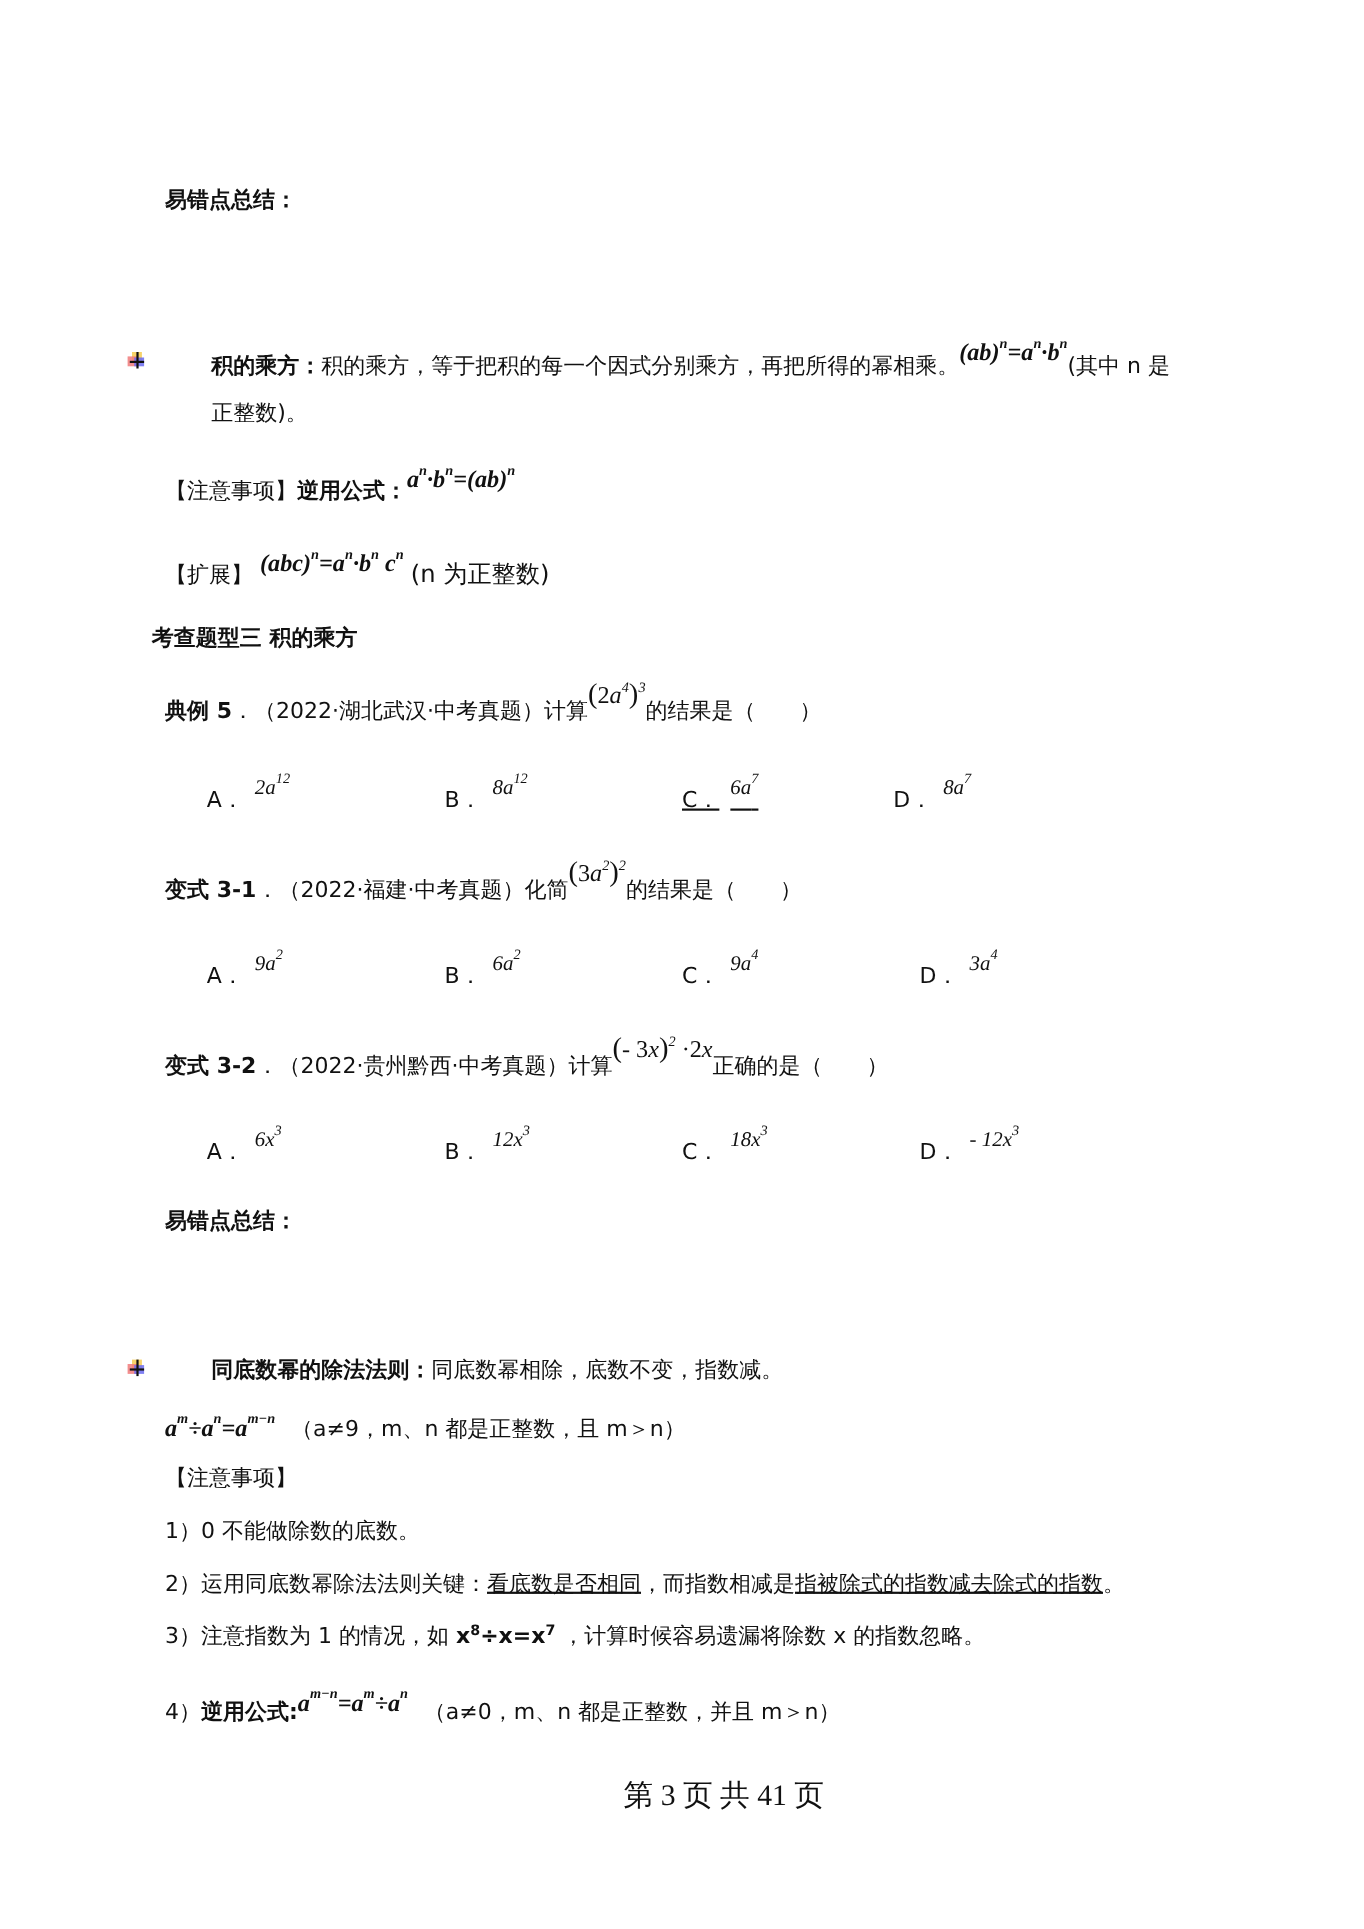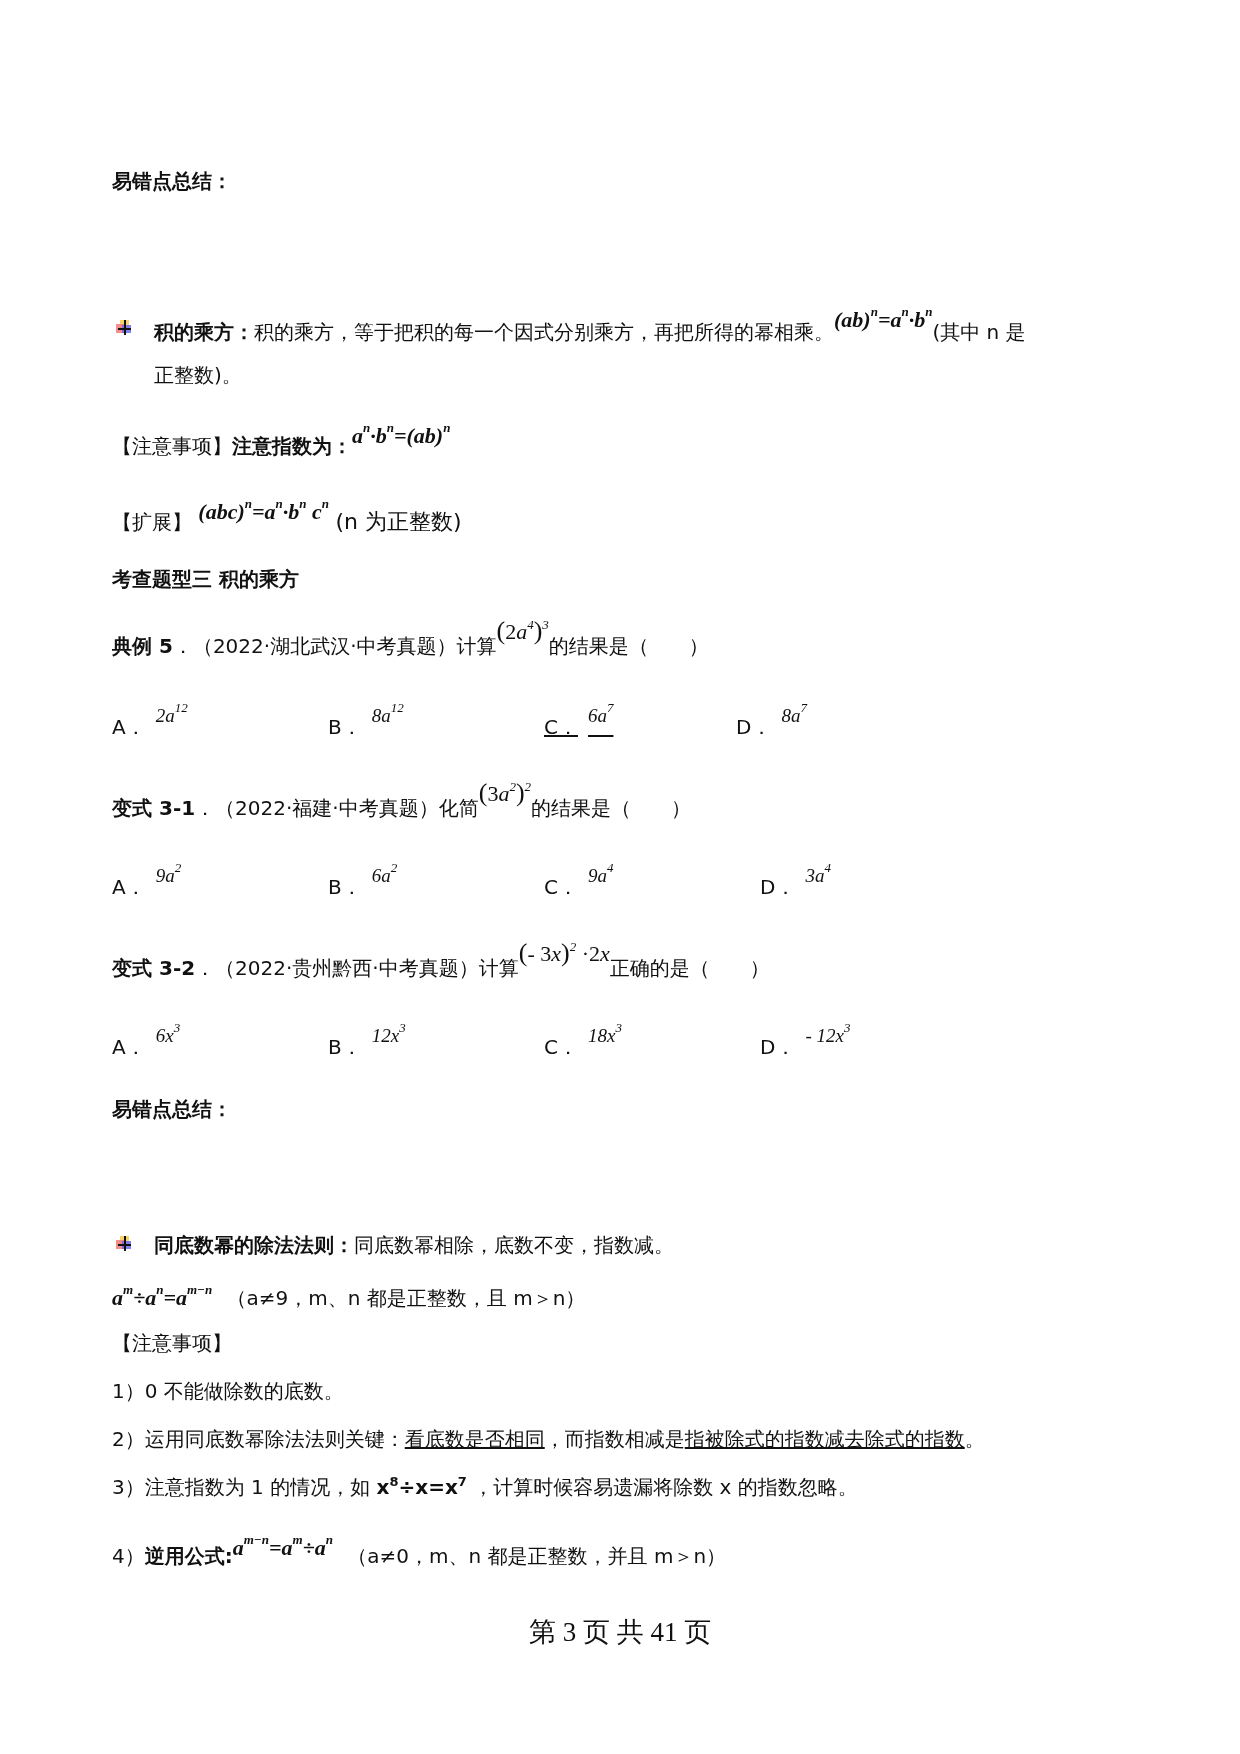--- a/index.html
+++ b/index.html
@@ -1,21 +1,21 @@
 <!DOCTYPE html>
 <html><head>
   <meta charset="utf-8">
   <style>
     html, body { margin: 0; padding: 0; background: #ffffff; }
     body {
       width: 1240px; height: 1754px; position: relative; overflow: hidden;
       font-family: "DejaVu Sans", "Liberation Sans", sans-serif;
       color: #111; font-size: 20px;
     }
-    .abs { position: absolute; white-space: nowrap; }
+    .abs { position: absolute; white-space: nowrap; margin-left: 38px; }
     .bold { font-weight: bold; }
     .math { font-family: "Liberation Serif", "DejaVu Serif", serif; font-style: italic; font-size: 22px; font-weight: bold; }
     .math-upright { font-family: "Liberation Serif", "DejaVu Serif", serif; font-size: 22px; }
     .sup { font-size: 13px; vertical-align: 10px; font-style: italic; font-family: "Liberation Serif", serif; }
     .supn { font-size: 13px; vertical-align: 11px; font-family: "Liberation Serif", serif; }
     .bullet {
       position: absolute; width: 16px; height: 14px;
     }
     .bullet .b1 { position:absolute; left:4px; top:0; width:9px; height:9px; background:#f7d36a; }
     .bullet .b2 { position:absolute; left:0; top:4px; width:9px; height:9px; background:#f07a7a; opacity:.85; }
@@ -38,30 +38,30 @@
     <div class="b3"></div>
     <div class="v"></div>
     <div class="h"></div>
 </div>
 <div class="abs" style="left:154px; top:316px;">
   <span class="bold">积的乘方：</span><span>积的乘方，等于把积的每一个因式分别乘方，再把所得的幂相乘。</span><span class="math" style="position:relative; top:-12px;"><span>(ab)</span><span class="supn">n</span><span>=a</span><span class="supn">n</span><span>·b</span><span class="supn">n</span></span><span>(其中 n 是</span>
 </div>
 <div class="abs" style="left:154px; top:362px;">正整数)。</div>
 
 <div class="abs" style="left:112px; top:430px;">
-  <span>【注意事项】</span><span class="bold">注意指数为：</span><span class="math" style="position:relative; top:-10px;"><span>a</span><span class="supn">n</span><span>·b</span><span class="supn">n</span><span>=(ab)</span><span class="supn">n</span></span>
+  <span>【注意事项】</span><span class="bold">逆用公式：</span><span class="math" style="position:relative; top:-10px;"><span>a</span><span class="supn">n</span><span>·b</span><span class="supn">n</span><span>=(ab)</span><span class="supn">n</span></span>
 </div>
 
 <div class="abs" style="left:112px; top:506px;">
   <span>【扩展】</span>
   <span class="math" style="position:relative; top:-10px;"><span>(abc)</span><span class="supn">n</span><span>=a</span><span class="supn">n</span><span>·b</span><span class="supn">n</span><span> c</span><span class="supn">n</span></span>
   <span style="font-size:22px;">(n 为正整数)</span>
 </div>
 
-<div class="abs bold" style="left:112px; top:566px;">考查题型三 积的乘方</div>
+<div class="abs bold" style="left:100px; top:566px;">考查题型三 积的乘方</div>
 
 <div class="abs" style="left:112px; top:630px;">
   <span class="bold">典例 5</span><span>．（2022·湖北武汉·中考真题）计算</span><span class="math-upright" style="position:relative; top:-14px;"><span style="font-size:26px;">(</span>2<i>a</i><span class="sup">4</span><span style="font-size:26px;">)</span><span class="sup">3</span></span><span>的结果是（　　）</span>
 </div>
 <div class="abs" style="left:112px; top:712px; width:900px;">
   <span class="abs" style="left:0;"><span class="opt-label">A．</span><span class="opt-val"><i>2a</i><span class="sup">12</span></span></span>
   <span class="abs" style="left:216px;"><span class="opt-label">B．</span><span class="opt-val"><i>8a</i><span class="sup">12</span></span></span>
   <span class="abs" style="left:432px;text-decoration:underline;"><span class="opt-label">C．</span><span class="opt-val"><i>6a</i><span class="sup">7</span></span></span>
   <span class="abs" style="left:624px;"><span class="opt-label">D．</span><span class="opt-val"><i>8a</i><span class="sup">7</span></span></span>
 </div>

